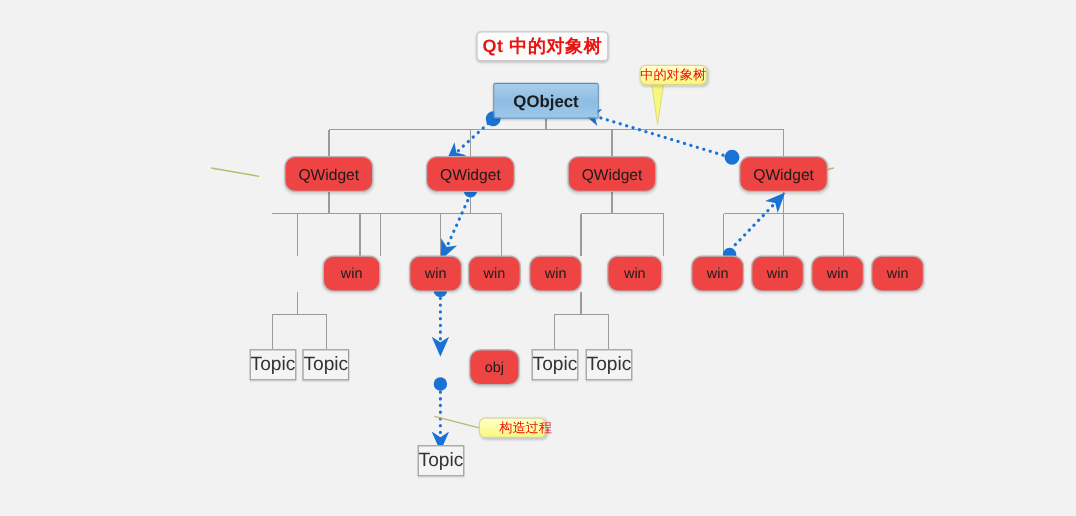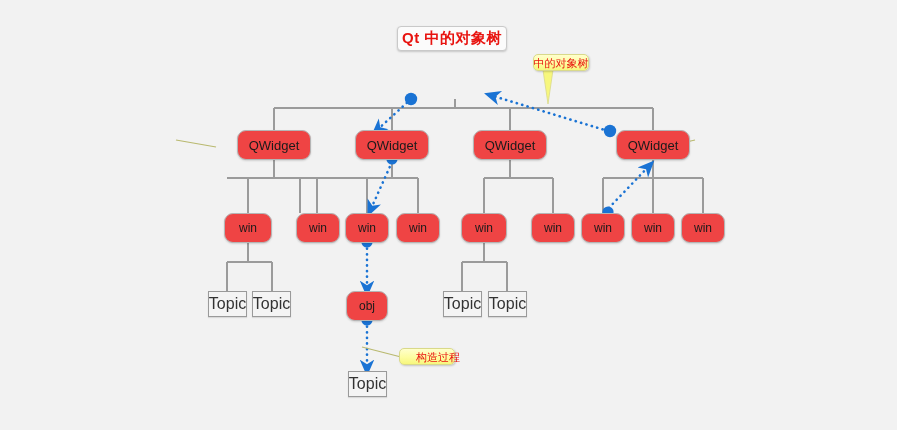--- a/index.html
+++ b/index.html
@@ -43,21 +43,21 @@
   }
   
   .node.rounded {
     background: #ef4444;
     border: 1px solid #b5b5b5;
     border-radius: 9px;
     color: #1b1b1b;
     box-shadow: 0 1px 2px rgba(0,0,0,0.14);
   }
   .node.widget { font-size: 13px; }
-  .node.win { font-size: 12px; }
+  .node.win { font-size: 12px; margin-left: 45px; }
   
   .node.topic {
     background: #f4f4f4;
     border: 1px solid #9a9a9a;
     border-radius: 0;
     color: #333333;
     font-size: 16px;
     box-shadow: 0 1px 1px rgba(0,0,0,0.10);
   }
   
@@ -187,20 +187,21 @@
     </g>
 
     <g fill="#f7f77d" stroke="#d9d98a" stroke-width="0.8">
       <path d="M543,70 L553,70 L548,104 Z"></path>
       <path d="M205,103 L219,103 L212,112 Z" fill="none" stroke="none"></path>
     </g>
   </svg>
 
   <div class="title-box" style="left:397px; top:26px; width:110px; height:25px;">Qt 中的对象树</div>
 
+  <div class="node root" style="left:411px; top:69px; width:88px; height:30px;">QObject</div>
 
   <div class="node rounded widget" style="left:237px; top:130px; width:74px; height:30px;">QWidget</div>
   <div class="node rounded widget" style="left:355px; top:130px; width:74px; height:30px;">QWidget</div>
   <div class="node rounded widget" style="left:473px; top:130px; width:74px; height:30px;">QWidget</div>
   <div class="node rounded widget" style="left:616px; top:130px; width:74px; height:30px;">QWidget</div>
 
   <div class="node rounded win" style="left:224px; top:213px; width:48px; height:30px;">win</div>
   <div class="node rounded win" style="left:296px; top:213px; width:44px; height:30px;">win</div>
   <div class="node rounded win" style="left:345px; top:213px; width:44px; height:30px;">win</div>
   <div class="node rounded win" style="left:396px; top:213px; width:44px; height:30px;">win</div>

